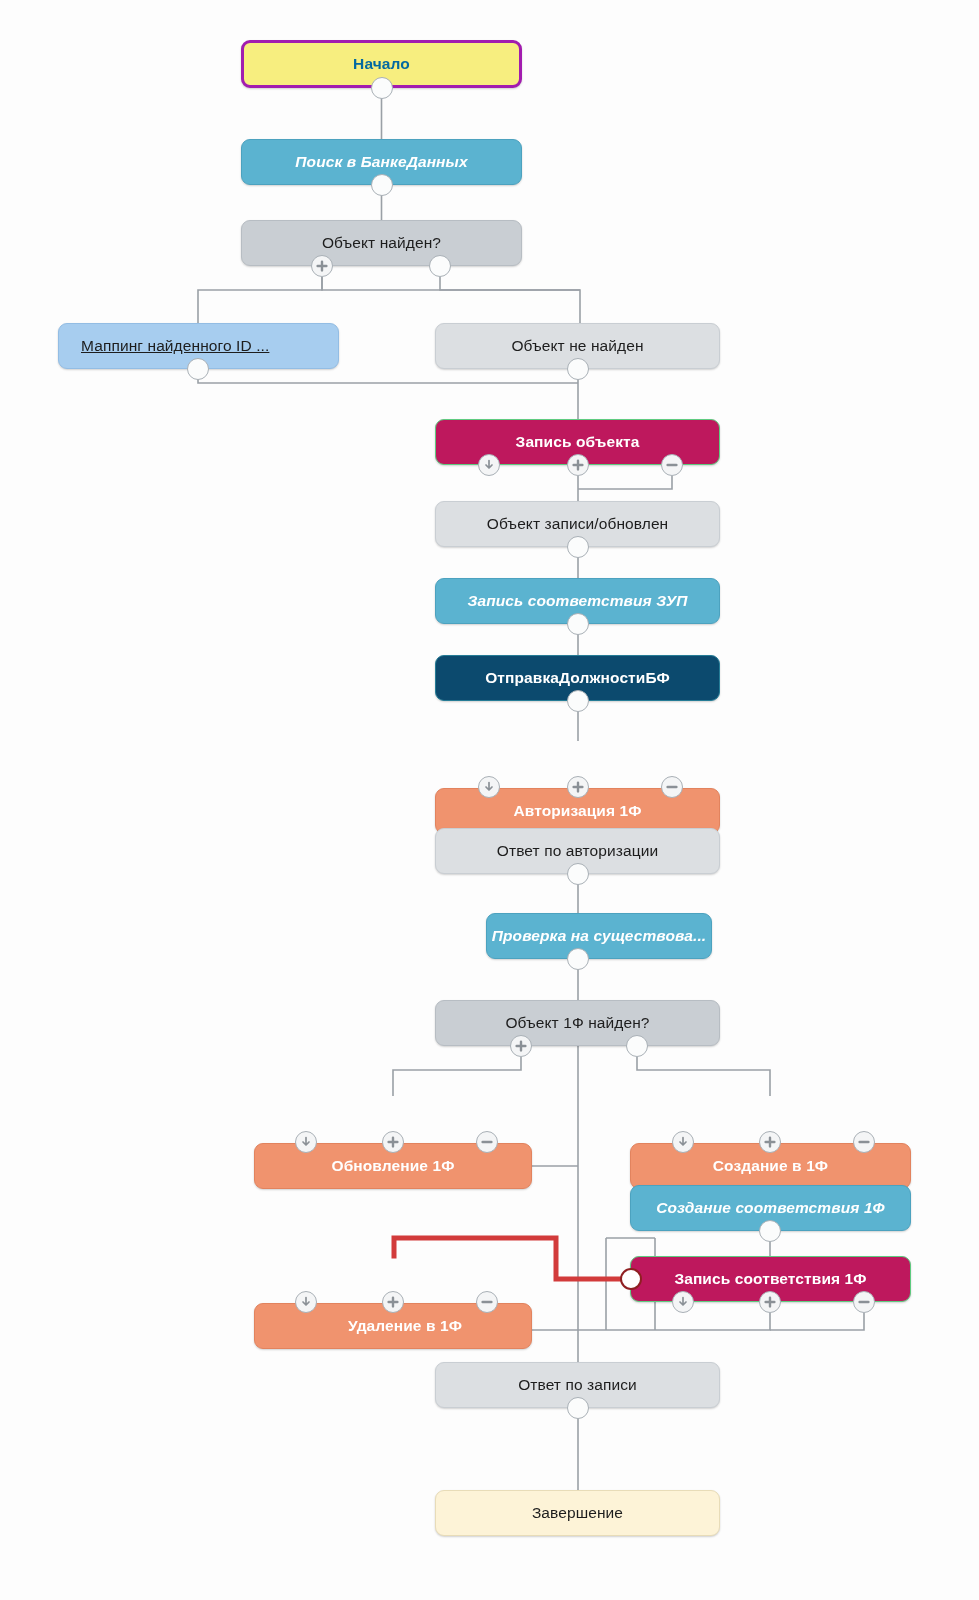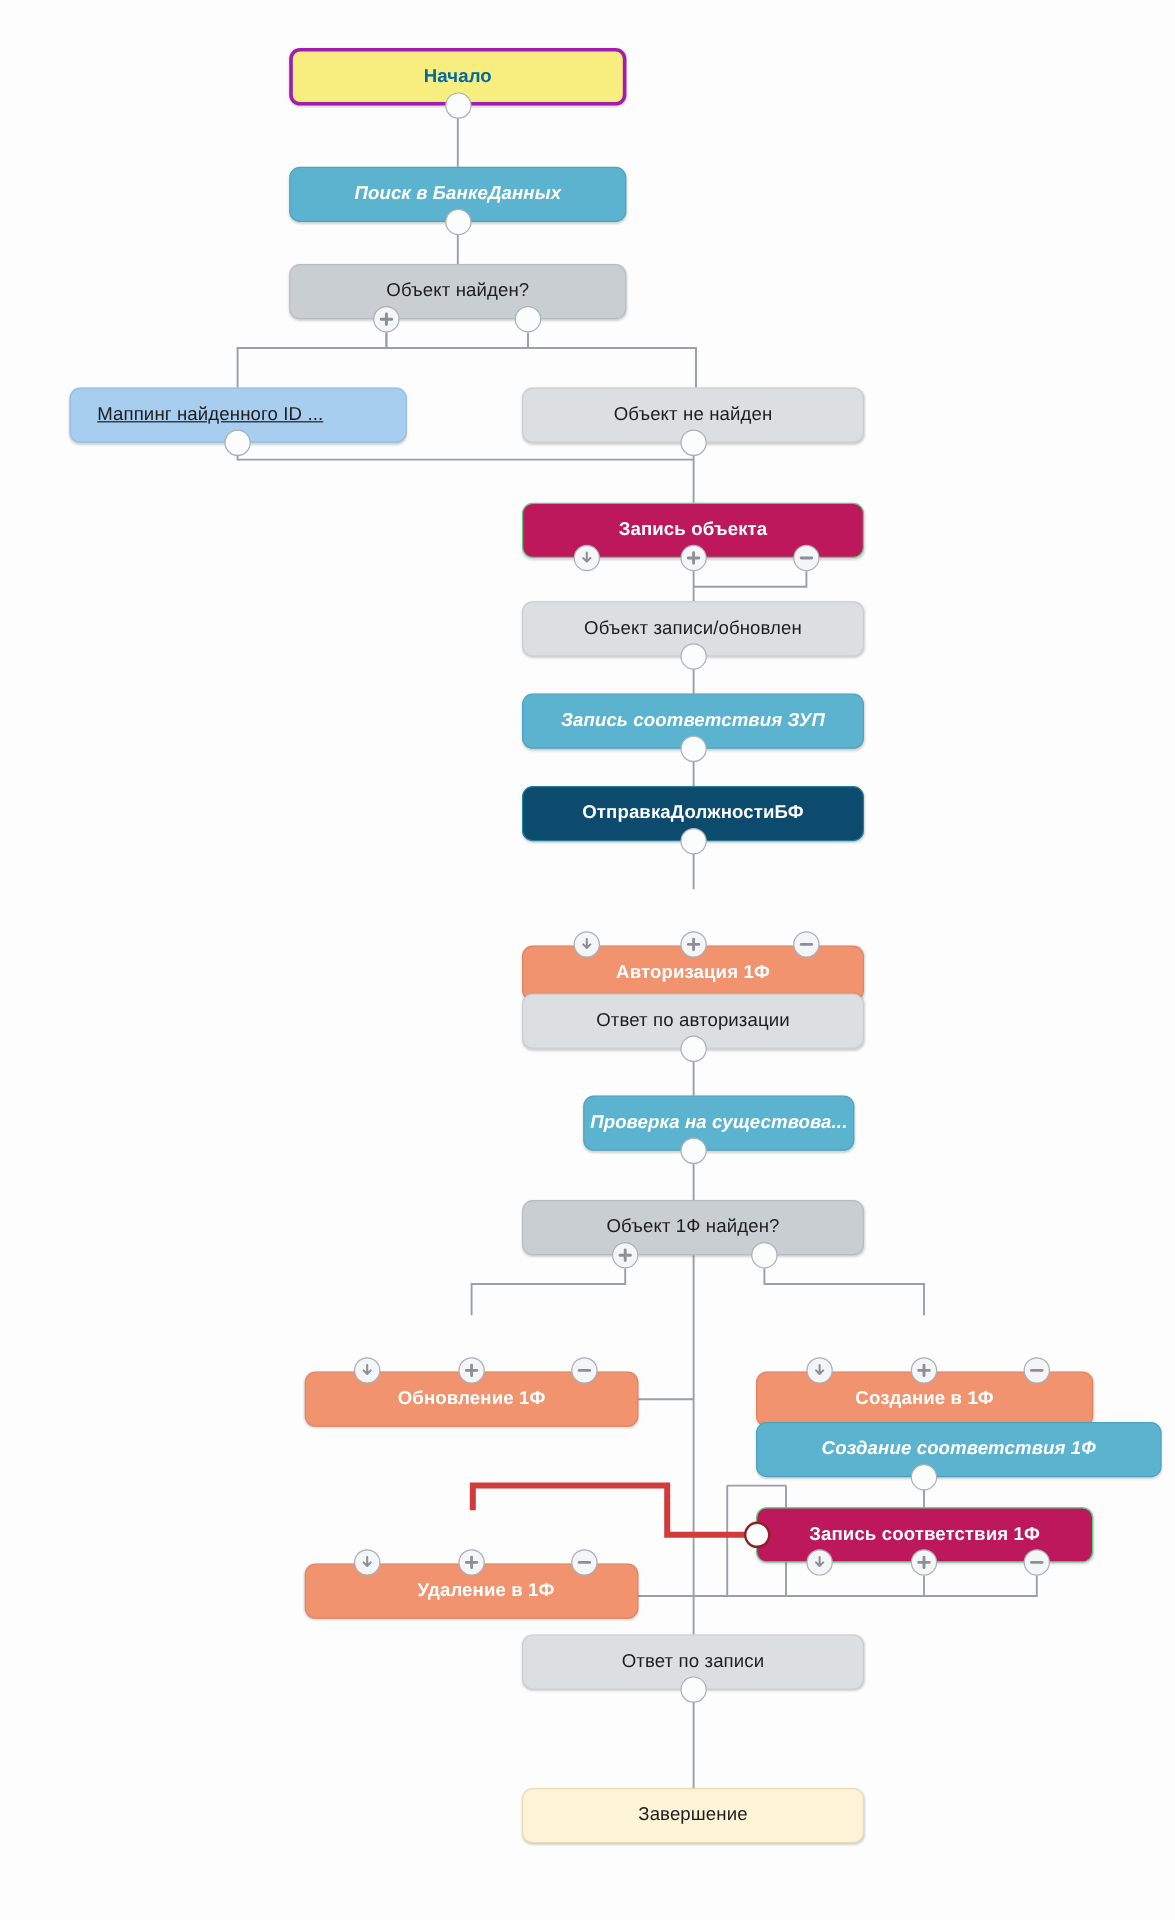--- a/index.html
+++ b/index.html
@@ -289,21 +289,21 @@
     <svg width="12" height="12" viewBox="0 0 12 12">
         <path d="M6 1.6v8.8M1.6 6h8.8" stroke="#8a9096" stroke-width="2.4" stroke-linecap="round"></path>
       </svg>
   </div>
   <div class="handle" style="left:853px; top:1131px;">
     <svg width="12" height="12" viewBox="0 0 12 12">
         <path d="M1.6 6h8.8" stroke="#8a9096" stroke-width="2.4" stroke-linecap="round"></path>
       </svg>
   </div>
 
-  <div class="node n-blue" style="left:630px; top:1185px; width:338px; height:46px;">
+  <div class="node n-blue" style="left:630px; top:1185px; width:281px; height:46px;">
     <span class="label">Создание соответствия 1Ф</span>
   </div>
   <div class="handle plain" style="left:759px; top:1220px;"></div>
 
   <div class="node n-orange" style="left:254px; top:1256px; width:278px; height:46px;padding-left:24px;">
     <span class="label">Удаление в 1Ф</span>
   </div>
   <div class="handle" style="left:295px; top:1291px;">
     <svg width="12" height="12" viewBox="0 0 12 12">
         <path d="M6 1.5v7M3 6l3 3 3-3" stroke="#8a9096" stroke-width="1.7" fill="none" stroke-linecap="round" stroke-linejoin="round"></path>

